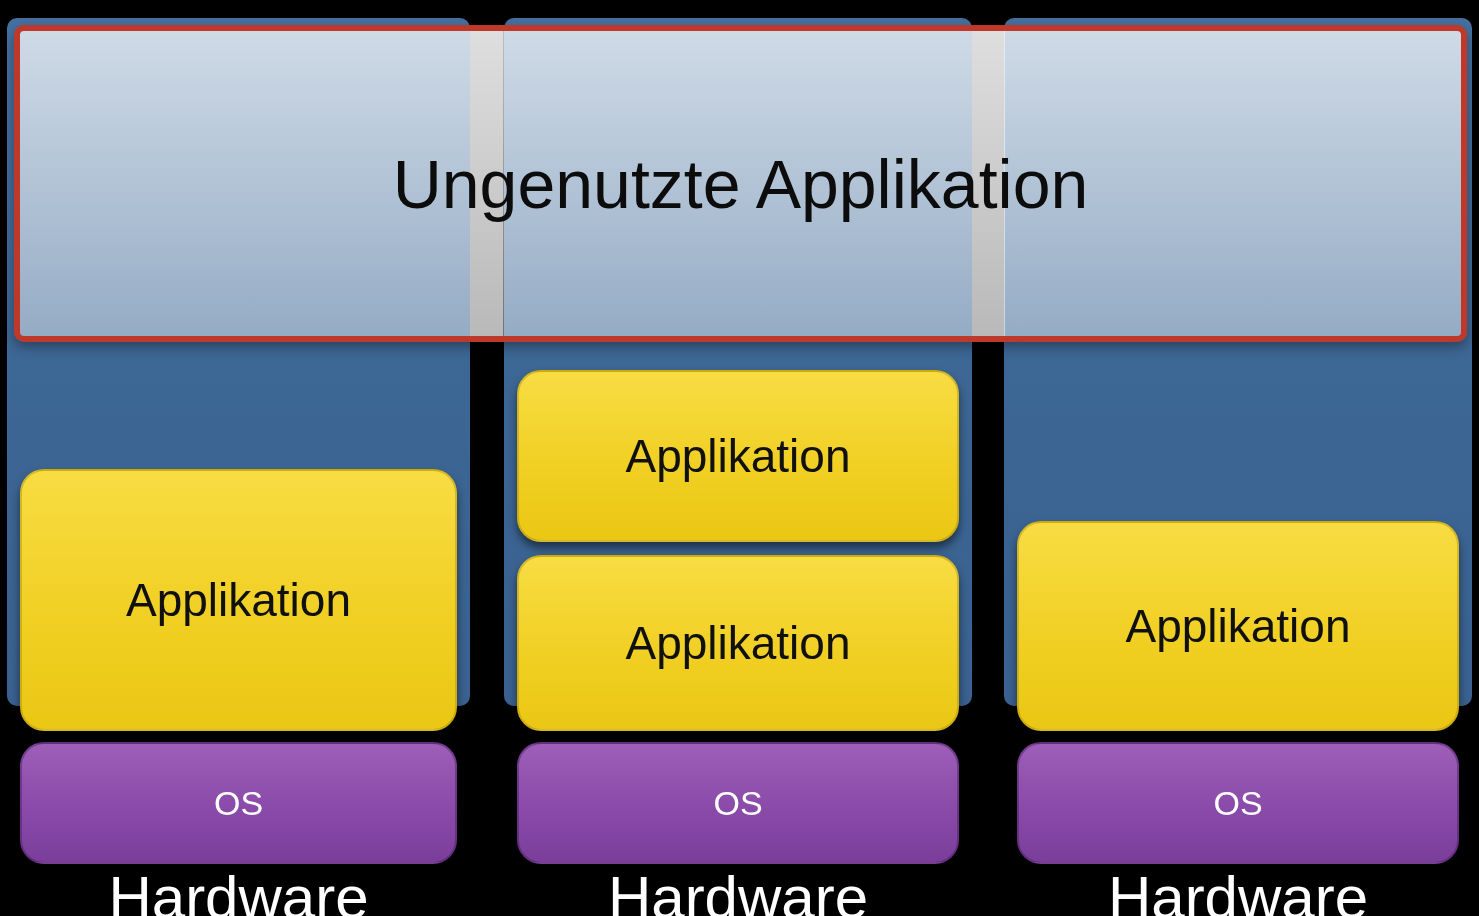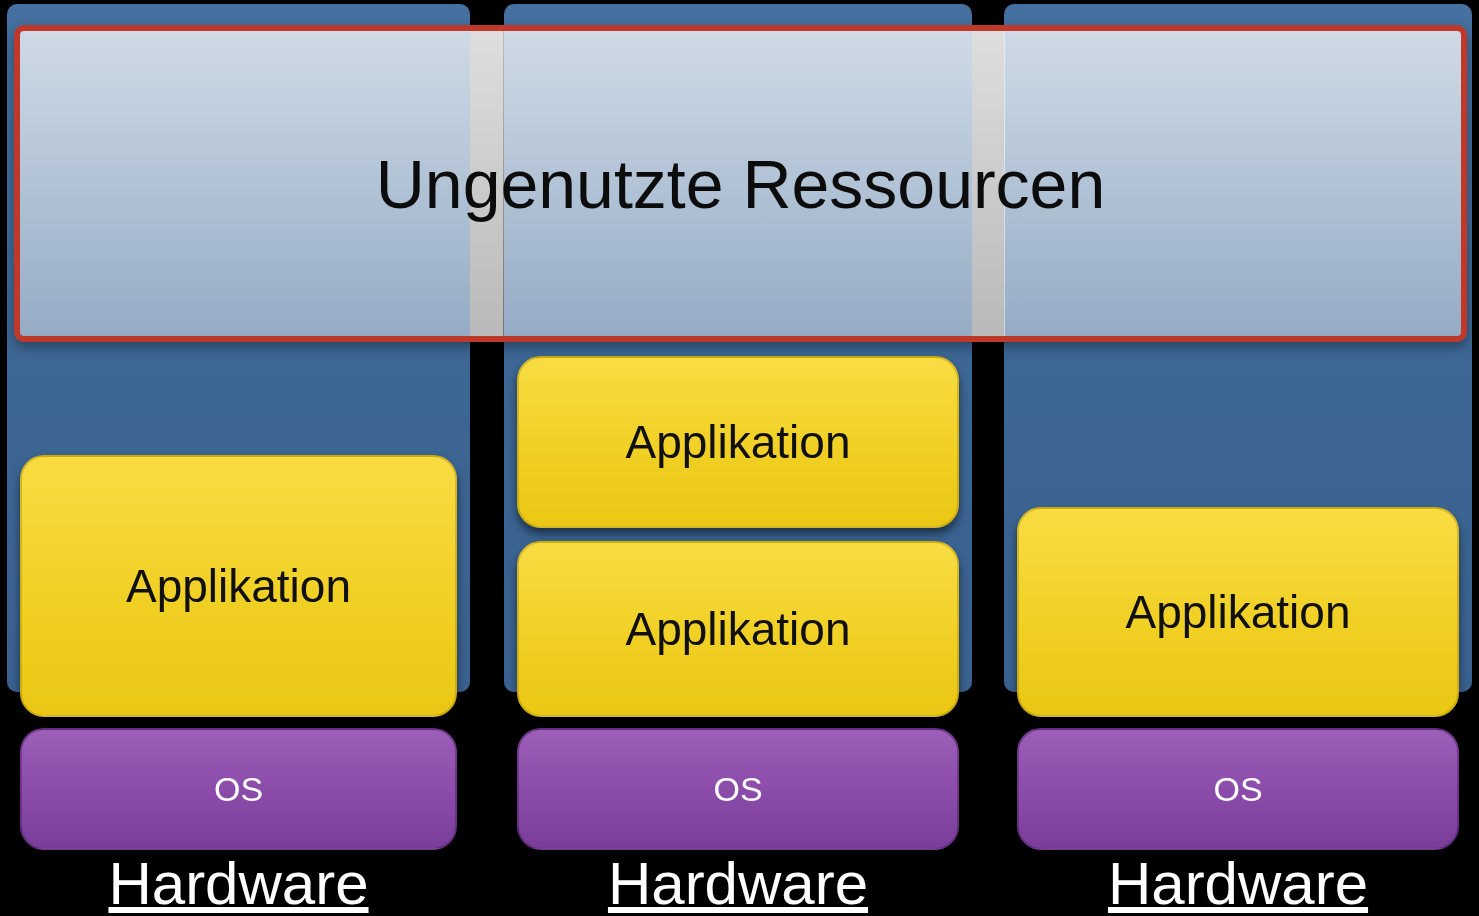--- a/index.html
+++ b/index.html
@@ -14,21 +14,21 @@
   .canvas {
     position: absolute;
     inset: 0;
     background: #000;
     border-radius: 14px;
     overflow: hidden;
   }
   
   .column {
     position: absolute;
-    top: 4px;
+    top: 18px;
     height: 688px;
     border-radius: 10px;
     background: linear-gradient(180deg, #45709f 0%, #3c6693 55%, #3a6190 100%);
     z-index: 1;
     text-align: right;
   }
   .col-1 { left: 7px;    width: 463px; }
   .col-2 { left: 504px;  width: 468px; }
   .col-3 { left: 1004px; width: 468px; }
 
@@ -145,16 +145,16 @@
     </div>
     <div class="box os">
       <span>OS</span>
     </div>
     <div class="hw">Hardware</div>
   </div>
 
   <div class="overlay">
     <div class="gap-stripe stripe-1"></div>
     <div class="gap-stripe stripe-2"></div>
-    <div class="overlay-title">Ungenutzte Ressourcen</div>
+    <div class="overlay-title">Ungenutzte Applikation</div>
   </div>
 
 </div>
 
 </body></html>

